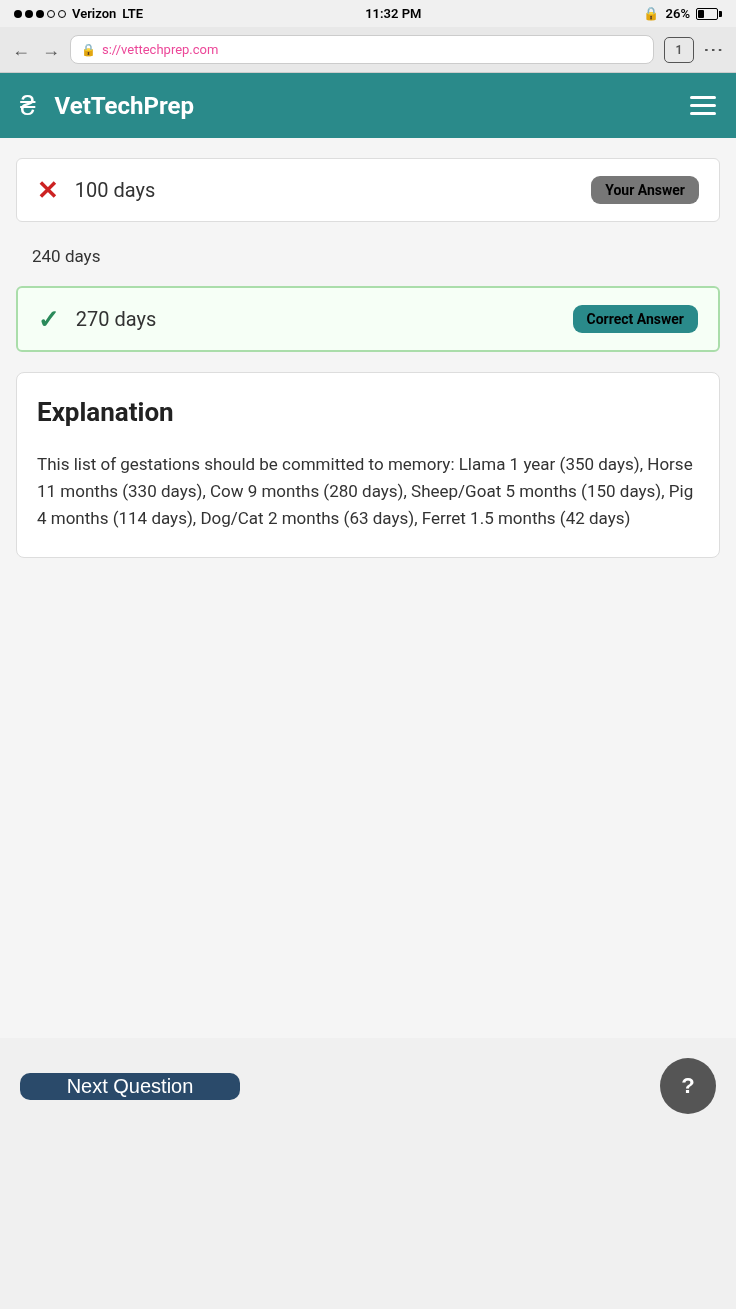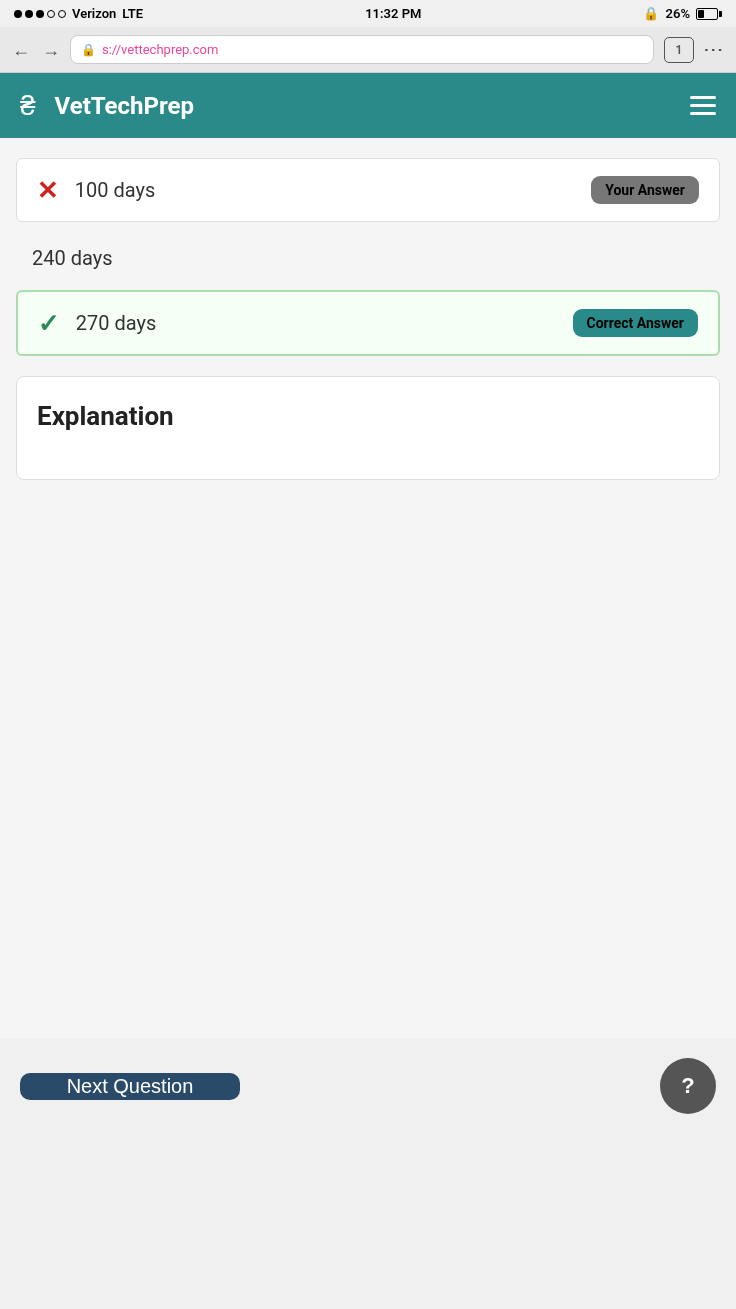--- a/index.html
+++ b/index.html
@@ -151,21 +151,21 @@
       font-weight: 700;
       color: #000000;
       white-space: nowrap;
     }
     .badge-your { background: #777; }
     .badge-correct { background: #2a8a8a; }
 
     
     .standalone-option {
       padding: 12px 16px;
-      font-size: 20px;
+      font-size: 17px;
       color: #333;
       margin-bottom: 8px;
     }
 
     
     .explanation-box {
       background: #fff;
       border: 1px solid #ddd;
       border-radius: 8px;
       padding: 24px 20px;
@@ -279,20 +279,21 @@
 
   <div class="answer-option correct">
     <span class="icon-check">✓</span>
     <span style="flex:1;">270 days</span>
     <span class="answer-label-badge badge-correct">Correct Answer</span>
   </div>
 
 
   <div class="explanation-box">
     <div class="explanation-title">Explanation</div>
+    <div class="explanation-text">This list of gestations should be committed to memory: Llama 1 year (350 days), Horse 11 months (330 days), Cow 9 months (280 days), Sheep/Goat 5 months (150 days), Pig 4 months (114 days), Dog/Cat 2 months (63 days), Ferret 1.5 months (42 days)</div>
   </div>
 
 </div>
 
 <div class="bottom-bar">
   <button class="next-btn">Next Question</button>
   <button class="help-btn">?</button>
 </div>
 
 </body></html>

